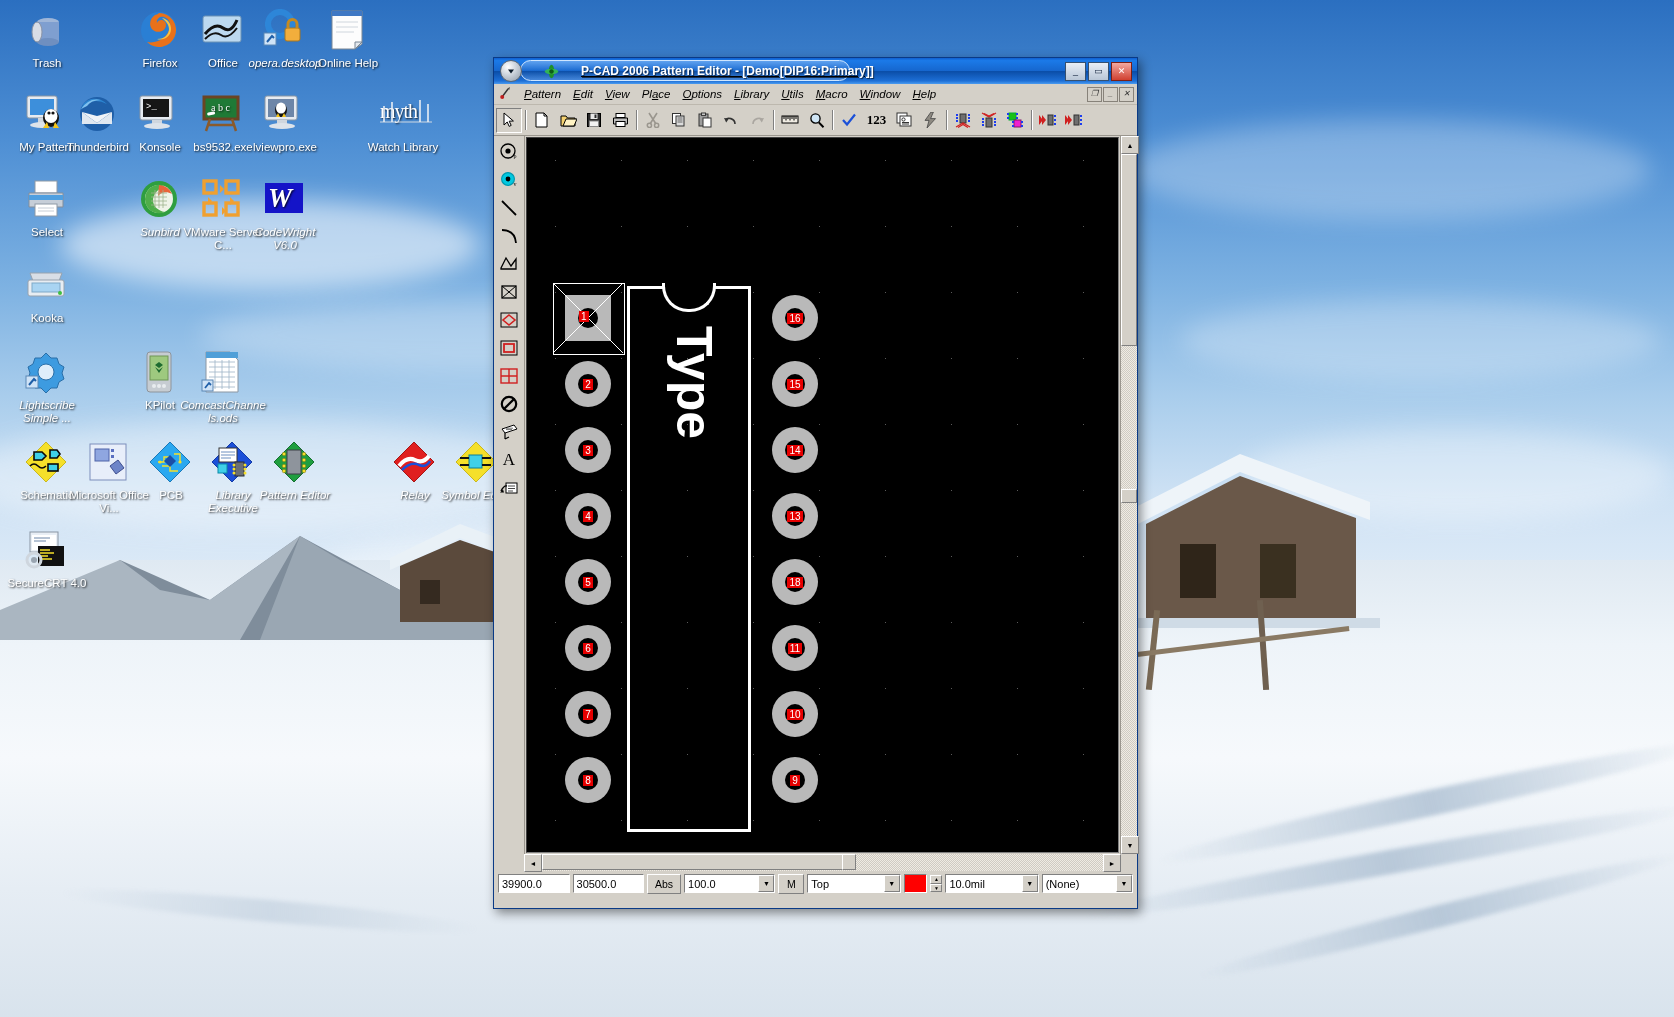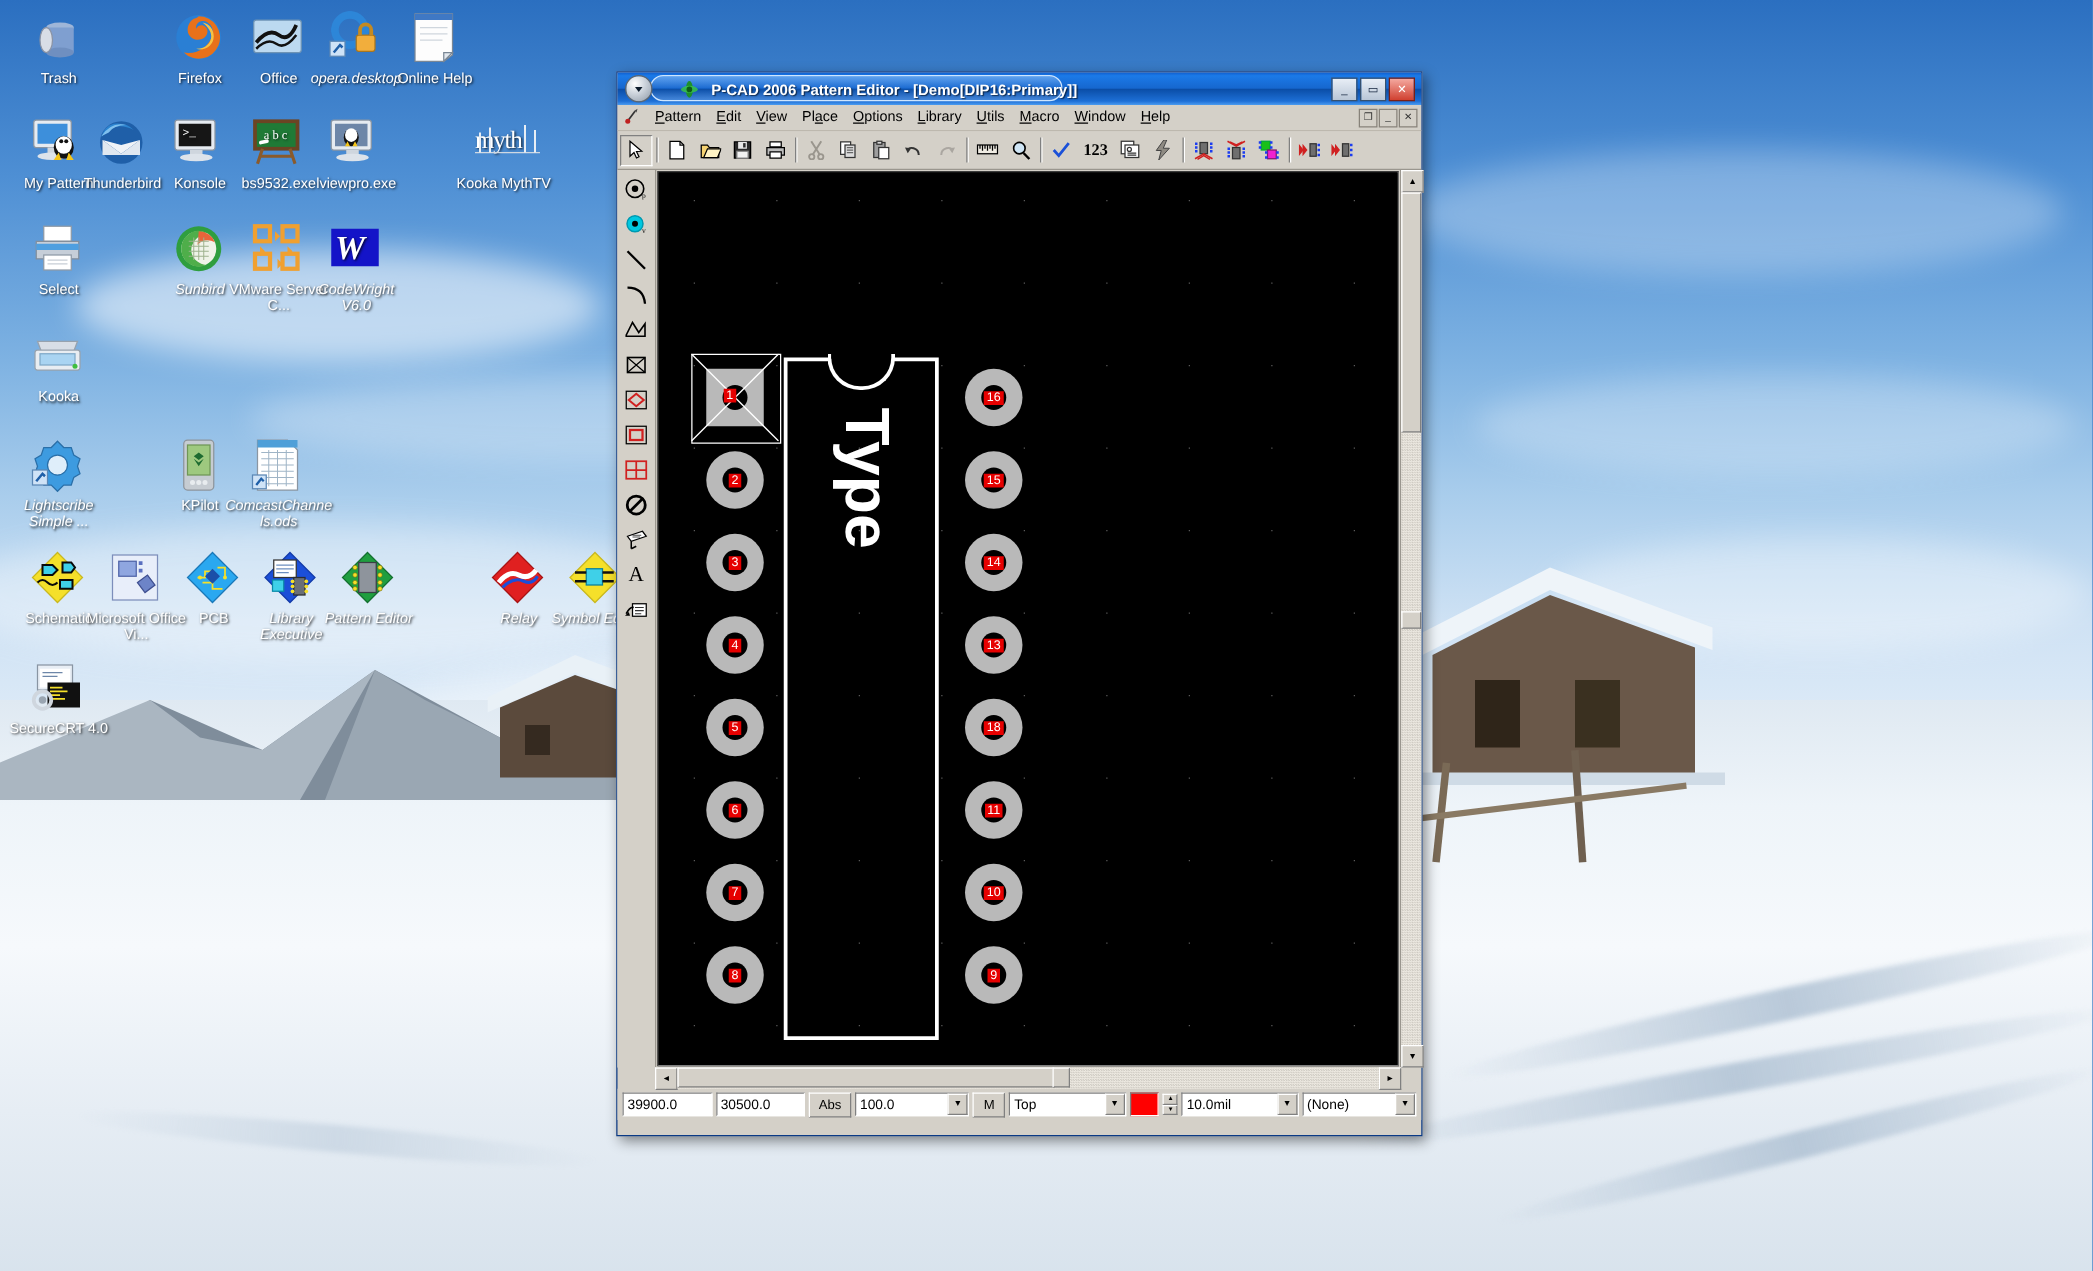--- a/index.html
+++ b/index.html
@@ -30,30 +30,30 @@
        background:#d4d0c8;border:1px solid #0a3a86;box-shadow:3px 4px 10px rgba(0,0,0,.45);}
   .tbar{height:26px;display:flex;align-items:center;
     background:linear-gradient(180deg,#0f5fd0 0%,#1b7ae8 10%,#1667cf 48%,#0b4ea8 52%,#1d6fd6 88%,#4a9bf0 100%);
     padding:0 2px;position:relative;}
   .tbar-round{position:absolute;left:26px;top:2px;height:21px;border-radius:11px;
     border:1.6px solid #cfe6ff;box-sizing:border-box;width:330px;
     background:linear-gradient(180deg,rgba(255,255,255,.30),rgba(255,255,255,.04) 48%,rgba(255,255,255,0) 52%,rgba(255,255,255,.18));}
   .tbar-menu-btn{width:20px;height:20px;border-radius:50%;margin-left:4px;
     background:radial-gradient(circle at 35% 30%,#fff,#cfd6de 40%,#8d98a6 100%);
     border:1px solid #5b6672;display:flex;align-items:center;justify-content:center;position:relative;z-index:3;}
-  .tbar-title{position:relative;z-index:3;display:flex;align-items:flex-end;gap:10px;margin-left:22px;}
+  .tbar-title{position:relative;z-index:3;display:flex;align-items:center;gap:22px;margin-left:22px;text-decoration:underline;}
   .tbar-title span.t{color:#fff;font-size:12px;font-weight:bold;text-shadow:1px 1px 1px rgba(0,0,0,.6);white-space:nowrap;}
   .tbar-spacer{flex:1;}
   .wbtns{display:flex;gap:2px;margin-right:3px;position:relative;z-index:3;}
   .wbtn{width:19px;height:17px;background:linear-gradient(180deg,#e8eef6,#b9c6d6);
     border:1px solid #36506f;font-size:9px;display:flex;align-items:center;justify-content:center;color:#10203a;}
   .wbtn.close{background:linear-gradient(180deg,#f4a9a0,#d04030);color:#fff;border-color:#7c1f14;}
   
   .menubar{height:20px;display:flex;align-items:center;background:#d4d0c8;
-    border-bottom:1px solid #bdb8ae;padding-left:2px;font-size:11.5px;color:#000;}
+    border-bottom:1px solid #bdb8ae;padding-left:2px;font-size:11.5px;color:#000;font-style:italic;}
   .menubar .mico{width:16px;height:16px;margin:0 3px;position:relative;}
   .menubar .mi{padding:2px 6px;white-space:nowrap;}
   .menubar .mi u{text-decoration:underline;}
   .mb-right{margin-left:auto;display:flex;gap:1px;padding-right:3px;}
   .mb-right div{width:13px;height:13px;border:1px solid #87827a;background:#d4d0c8;
     font-size:8px;line-height:11px;text-align:center;color:#333;}
   
   .toolbar{height:28px;display:flex;align-items:center;background:#d4d0c8;
     border-bottom:1px solid #9a968e;padding:1px 2px;gap:0px;}
   .tbtn{width:24px;height:23px;border:1px solid transparent;display:flex;
@@ -291,21 +291,21 @@
           <text x="0" y="26" font-size="20" fill="#ffffff" font-family="Liberation Serif,serif" letter-spacing="-1">myth</text>
           <path d="M0 30 h52" stroke="#cfd8e2" stroke-width="1"></path>
           <g stroke="#e8eef5" stroke-width="1.6">
             <line x1="4" y1="14" x2="4" y2="30"></line>
             <line x1="12" y1="10" x2="12" y2="30"></line>
             <line x1="40" y1="8" x2="40" y2="30"></line>
             <line x1="48" y1="12" x2="48" y2="30"></line>
           </g>
         </svg>
       </div>
-      <span class="lbl">Kooka MythTV</span>
+      <span class="lbl">Watch Library</span>
     </div>
     <div class="dicon" style="left: 4px; top: 177px;">
       <div class="glyph">
         <svg width="44" height="44" viewBox="0 0 44 44">
           <rect x="11" y="4" width="22" height="12" fill="#fff" stroke="#8e99a6"></rect>
           <path d="M5 16 h34 v14 H5Z" fill="#c6ced8" stroke="#838e9b"></path>
           <rect x="5" y="18" width="34" height="5" fill="#4f9fe0"></rect>
           <rect x="11" y="27" width="22" height="12" fill="#fff" stroke="#8e99a6"></rect>
           <path d="M14 31 h16 M14 34 h16" stroke="#c7ced6"></path>
         </svg>

